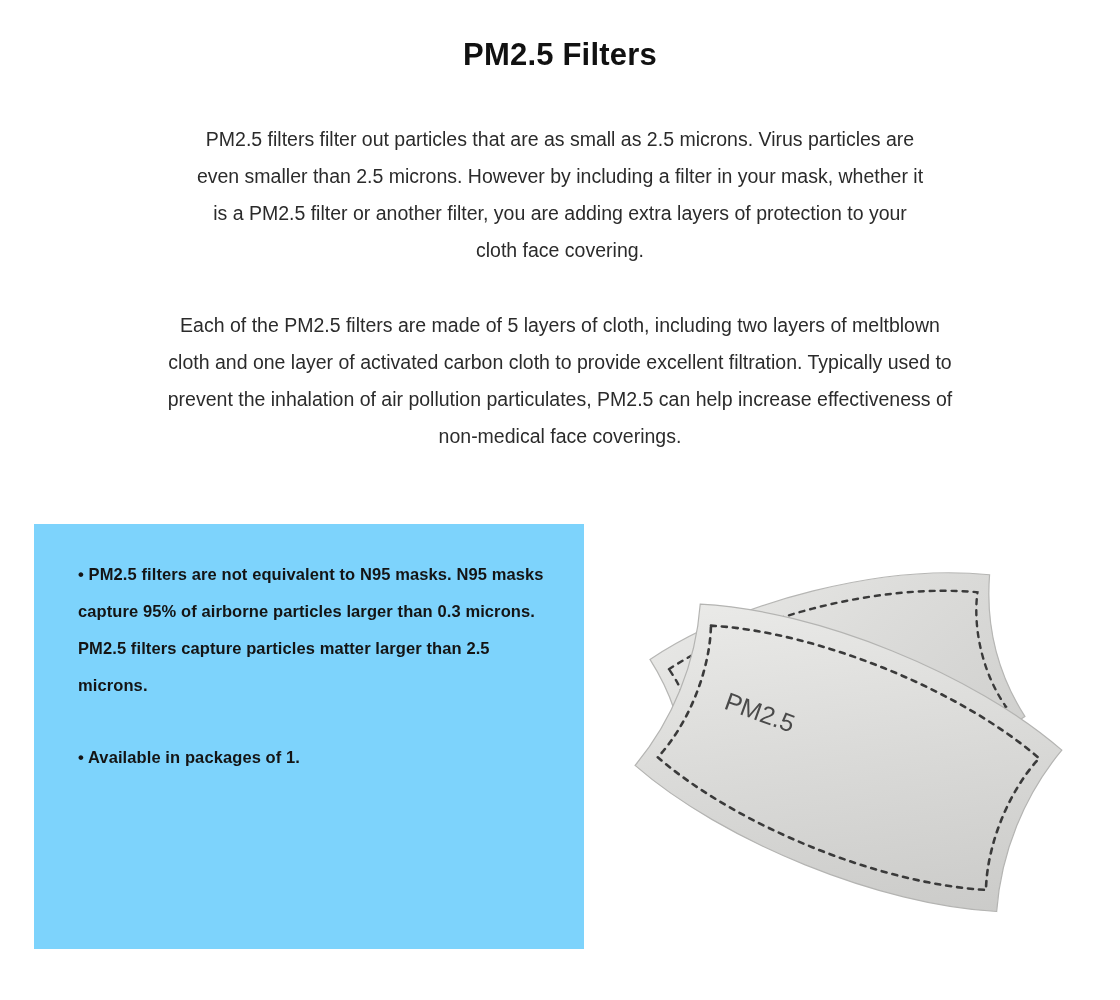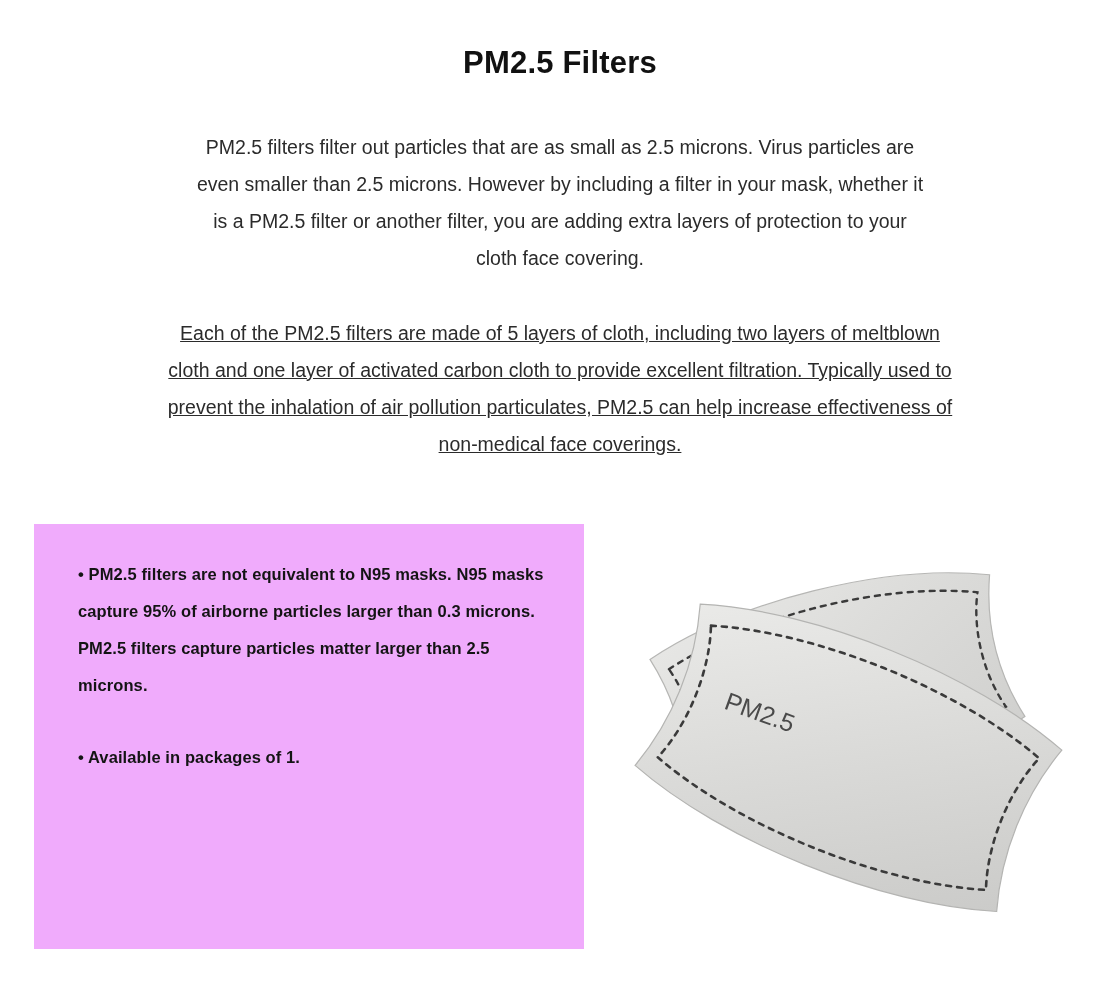--- a/index.html
+++ b/index.html
@@ -15,21 +15,21 @@
     color: #1a1a1a;
     overflow: hidden;
   }
 
   .page-title {
     text-align: center;
     font-size: 31px;
     font-weight: bold;
     letter-spacing: 0.2px;
     color: #111111;
-    margin: 12px;
+    margin: 4px;
     padding-top: 33px;
   }
 
   .intro {
     width: 800px;
     margin: 0 auto;
     text-align: center;
   }
 
   .intro p {
@@ -45,38 +45,37 @@
     width: 740px;
     margin-left: auto !important;
     margin-right: auto !important;
   }
 
   .para-2 {
     margin-top: 38px !important;
     width: 790px;
     margin-left: auto !important;
     margin-right: auto !important;
-    text-decoration: underline;
   }
 
   .lower {
     position: absolute;
     left: 0;
     top: 524px;
     width: 1120px;
     height: 476px;
   }
 
   .facts-panel {
     position: absolute;
     left: 34px;
     top: 0;
     width: 550px;
     height: 425px;
-    background: #f0abfc;
+    background: #7dd3fc;
     box-sizing: border-box;
     padding: 32px 30px 20px 44px;
   }
 
   .fact {
     font-size: 16.5px;
     font-weight: bold;
     line-height: 37px;
     color: #141414;
     margin: 0 0 30px 0;

